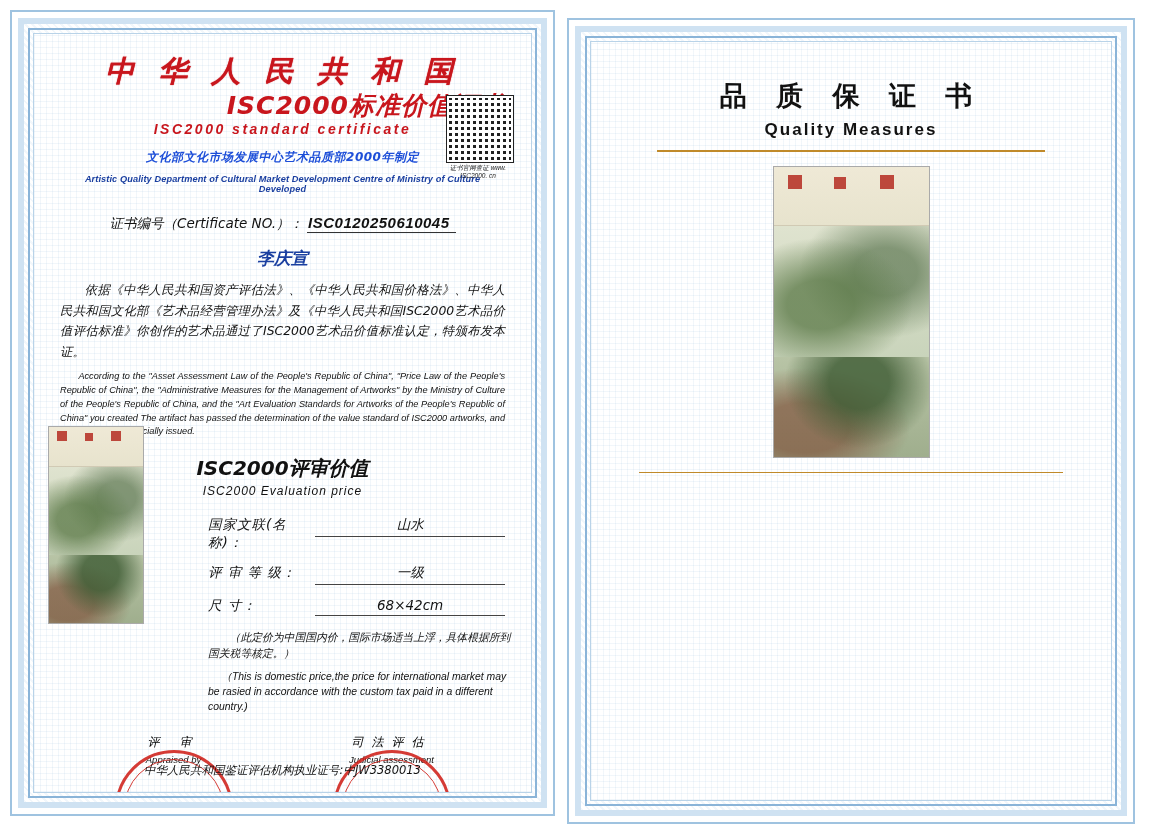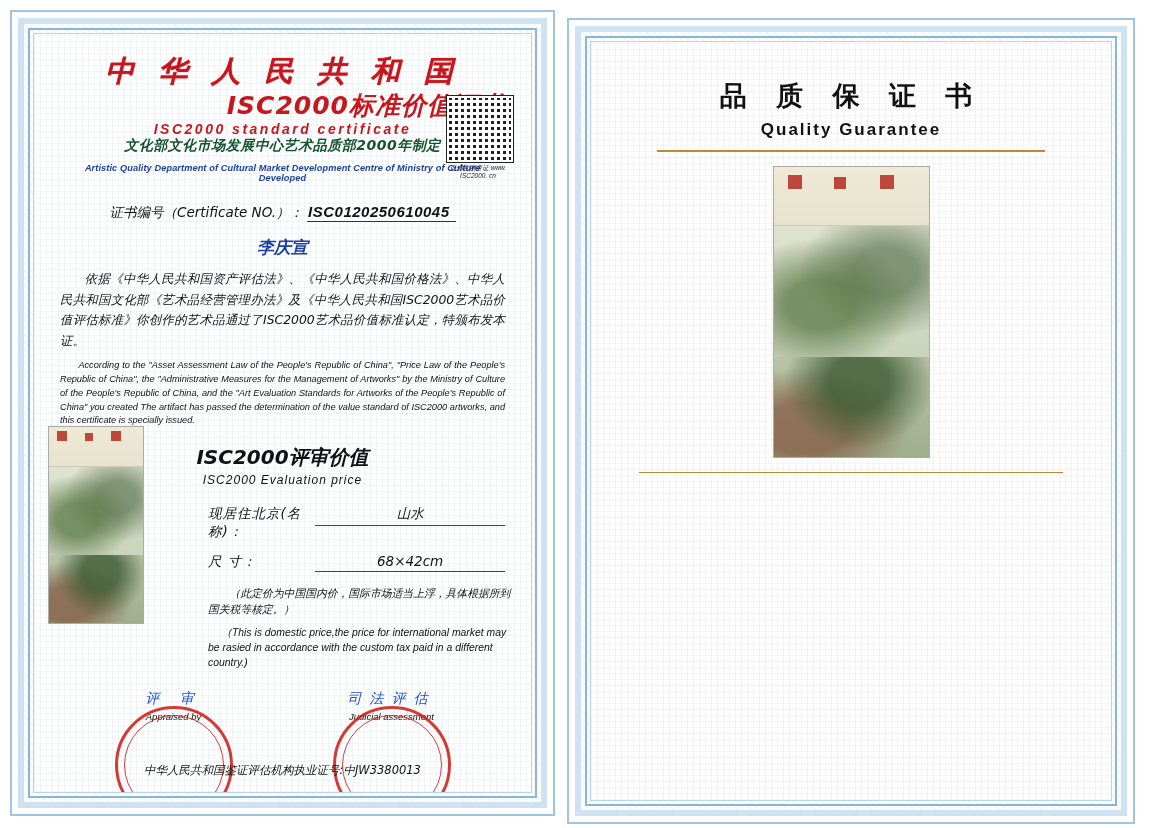--- a/index.html
+++ b/index.html
@@ -54,21 +54,21 @@
     text-align:right;color:#c8161d;font-weight:bold;font-size:25px;letter-spacing:1px;
     font-family:"DejaVu Sans",sans-serif;margin-top:4px;line-height:1.1;
   }
   .title-en{
     text-align:center;color:#c8161d;font-size:16px;letter-spacing:2.5px;margin-top:6px;font-weight:bold;
   }
   .title-en2{
     text-align:center;color:#c8161d;font-size:14px;letter-spacing:2.5px;margin-top:2px;font-weight:bold;
   }
   .dept-cn{
-    text-align:center;color:#14532d;font-weight:bold;font-size:14px;
+    text-align:center;color:#1d4ed8;font-weight:bold;font-size:12px;margin-top:12px;
     font-family:"DejaVu Sans",sans-serif;letter-spacing:0.5px;
   }
   .dept-en{
     text-align:center;color:#1a3fa0;font-weight:bold;font-size:9.2px;margin-top:8px;letter-spacing:0.1px;
   }
   .qr-box{
     position:absolute;right:22px;top:62px;width:62px;text-align:center;
   }
   .qr{
     width:62px;height:62px;
@@ -147,21 +147,21 @@
   .note-cn{
     margin:14px 0 0 148px;width:310px;font-size:10.8px;line-height:1.5;color:#111;text-indent:2em;
     font-family:"DejaVu Sans",sans-serif;
   }
   .note-en{
     margin:6px 0 0 148px;width:310px;font-size:10.4px;line-height:1.45;color:#111;text-indent:1.3em;
   }
 
   .seal-area{display:flex;justify-content:center;gap:78px;margin-top:20px;}
   .seal-col{text-align:center;position:relative;width:140px;}
-  .seal-cn{font-size:14px;letter-spacing:8px;color:#1d4ed8;font-family:"DejaVu Sans",sans-serif;}
+  .seal-cn{font-size:12px;letter-spacing:8px;color:#000000;font-family:"DejaVu Sans",sans-serif;}
   .seal-en{font-size:9.5px;color:#111;margin-top:3px;}
   .stamp{
     position:absolute;left:50%;top:16px;transform:translateX(-50%);
     width:112px;height:112px;border-radius:50%;
     border:3px solid #d0211a;color:#d0211a;
     display:flex;flex-direction:column;align-items:center;justify-content:center;
     font-family:"DejaVu Sans",sans-serif;opacity:.88;
   }
   .stamp .ring{position:absolute;inset:6px;border:1px solid #d0211a;border-radius:50%;}
 
@@ -229,22 +229,26 @@
                 <div class="art-seal" style="left:8px;top:4px;width:10px;height:10px;"></div>
                 <div class="art-seal" style="left:36px;top:6px;width:8px;height:8px;"></div>
                 <div class="art-seal" style="left:62px;top:4px;width:10px;height:10px;"></div>
               </div>
               <div class="art-mid"></div>
               <div class="art-bot"></div>
             </div>
 
             <div class="fields">
               <div class="field-row">
-                <span class="field-label">现居住北京(名称)：</span>
+                <span class="field-label">国家文联(名称)：</span>
                 <span class="field-val">山水</span>
+              </div>
+              <div class="field-row">
+                <span class="field-label">评 审 等 级：</span>
+                <span class="field-val">一级</span>
               </div>
               <div class="field-row">
                 <span class="field-label">尺        寸：</span>
                 <span class="field-val">68×42cm</span>
               </div>
             </div>
 
             <div class="note-cn">（此定价为中国国内价，国际市场适当上浮，具体根据所到国关税等核定。）</div>
             <div class="note-en">（This is domestic price,the price for international market may be rasied in accordance with the custom tax paid in a different country.)</div>
 
@@ -276,21 +280,21 @@
   </div>
 
   <div class="cert cert-right">
     <div class="frame-outer">
       <div class="frame-mid">
         <div class="frame-inner">
           <div class="guilloche"></div>
           <div class="content">
 
             <div class="r-title">品 质 保 证 书</div>
-            <div class="r-title-en">Quality  Guarantee</div>
+            <div class="r-title-en">Quality  Measures</div>
             <div class="r-rule"></div>
 
             <div class="right-art">
               <div class="art-top">
                 <div class="art-seal" style="left:14px;top:8px;width:14px;height:14px;"></div>
                 <div class="art-seal" style="left:60px;top:10px;width:12px;height:12px;"></div>
                 <div class="art-seal" style="left:106px;top:8px;width:14px;height:14px;"></div>
               </div>
               <div class="art-mid"></div>
               <div class="art-bot"></div>

